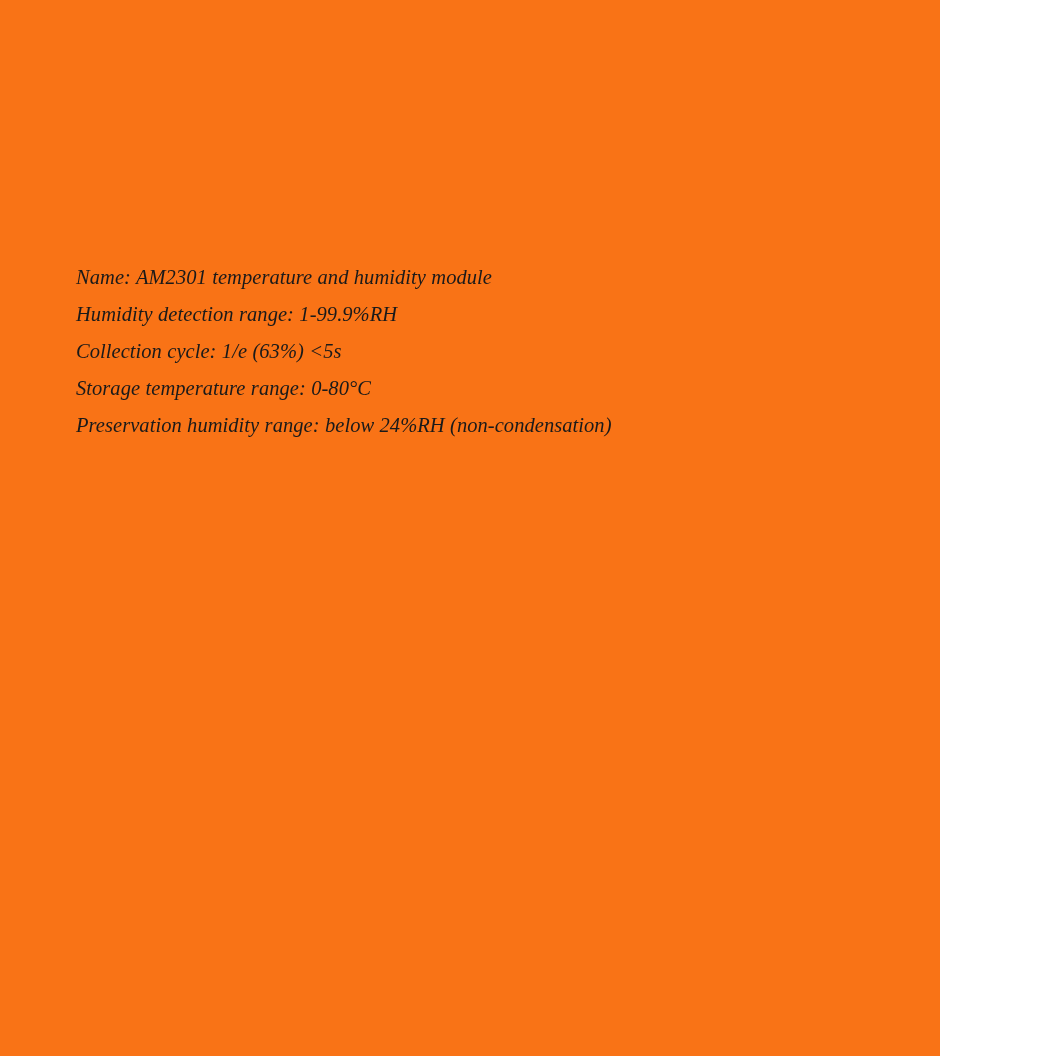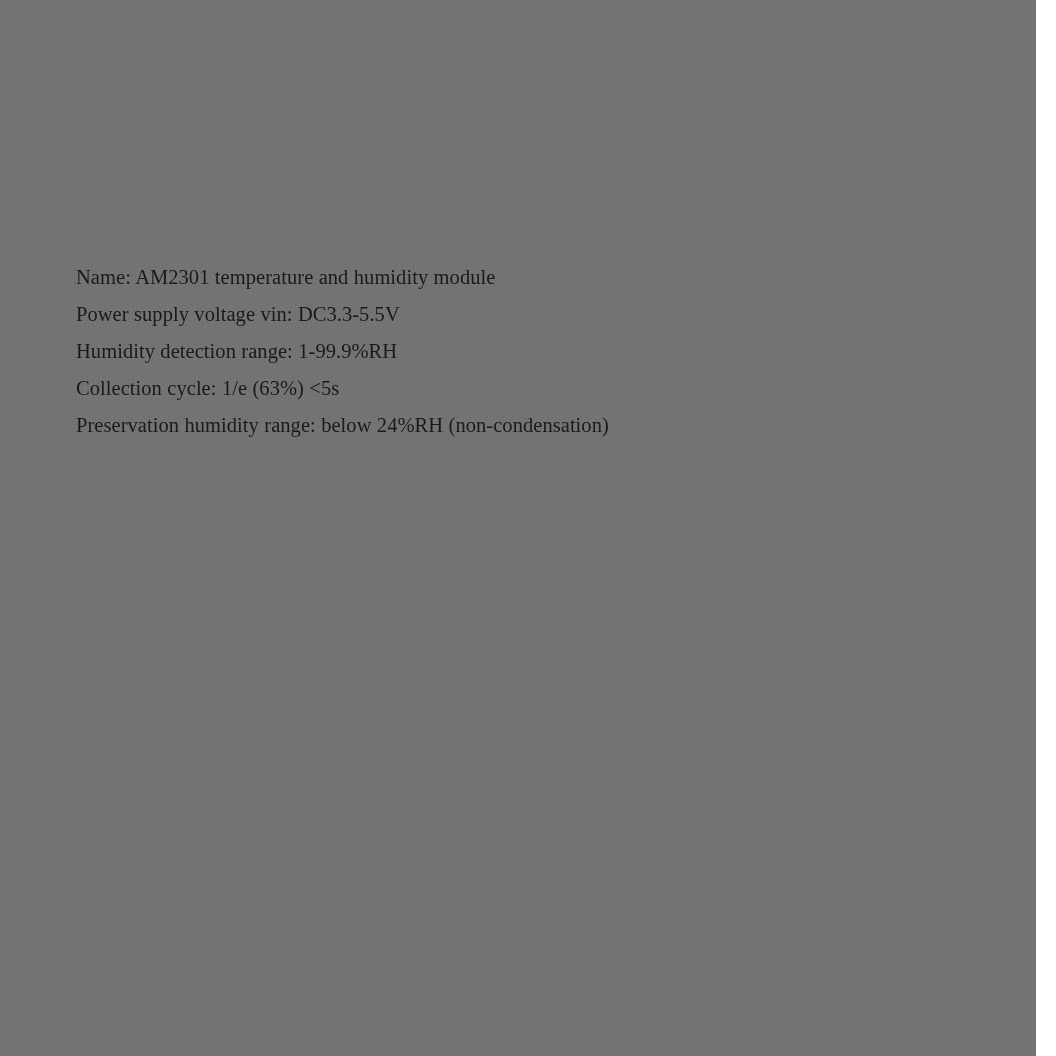--- a/index.html
+++ b/index.html
@@ -11,24 +11,25 @@
   body {
     width: 1056px;
     height: 1056px;
     overflow: hidden;
     font-family: "Liberation Serif", "DejaVu Serif", serif;
     color: #1a1a1a;
     -webkit-font-smoothing: antialiased;
   }
   .page {
     position: relative;
-    width: 1036px;
+    width: 940px;
     height: 1056px;
-    background: #737373;
+    background: #f97316;
     box-sizing: border-box;
+    font-style: italic;
   }
   .spec-block {
     position: absolute;
     left: 76px;
     top: 259px;
     width: 920px;
   }
   .spec-line {
     font-size: 20.5px;
     line-height: 37px;
@@ -43,29 +44,29 @@
   }
 </style>
 </head>
 <body>
 
 <div class="page">
   <div class="spec-block">
 
     <div class="spec-line">Name: AM2301 temperature and humidity module</div>
 
-    <div class="spec-line">Power supply voltage vin: DC3.3-5.5V</div>
 
 
 
 
 
     <div class="spec-line">Humidity detection range: 1-99.9%RH</div>
 
 
     <div class="spec-line">Collection cycle: 1/e (63%) &lt;5s</div>
 
+    <div class="spec-line">Storage temperature range: 0-80°C</div>
 
     <div class="spec-line">Preservation humidity range: below 24%RH (non-condensation)</div>
 
 
   </div>
 </div>
 
 </body></html>

